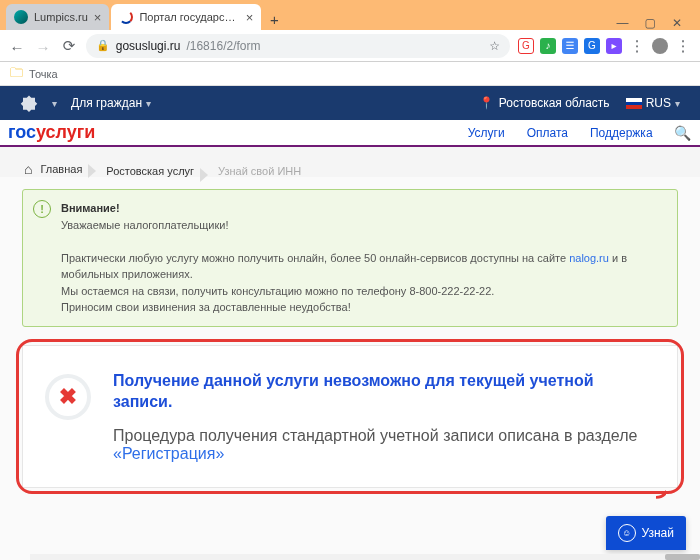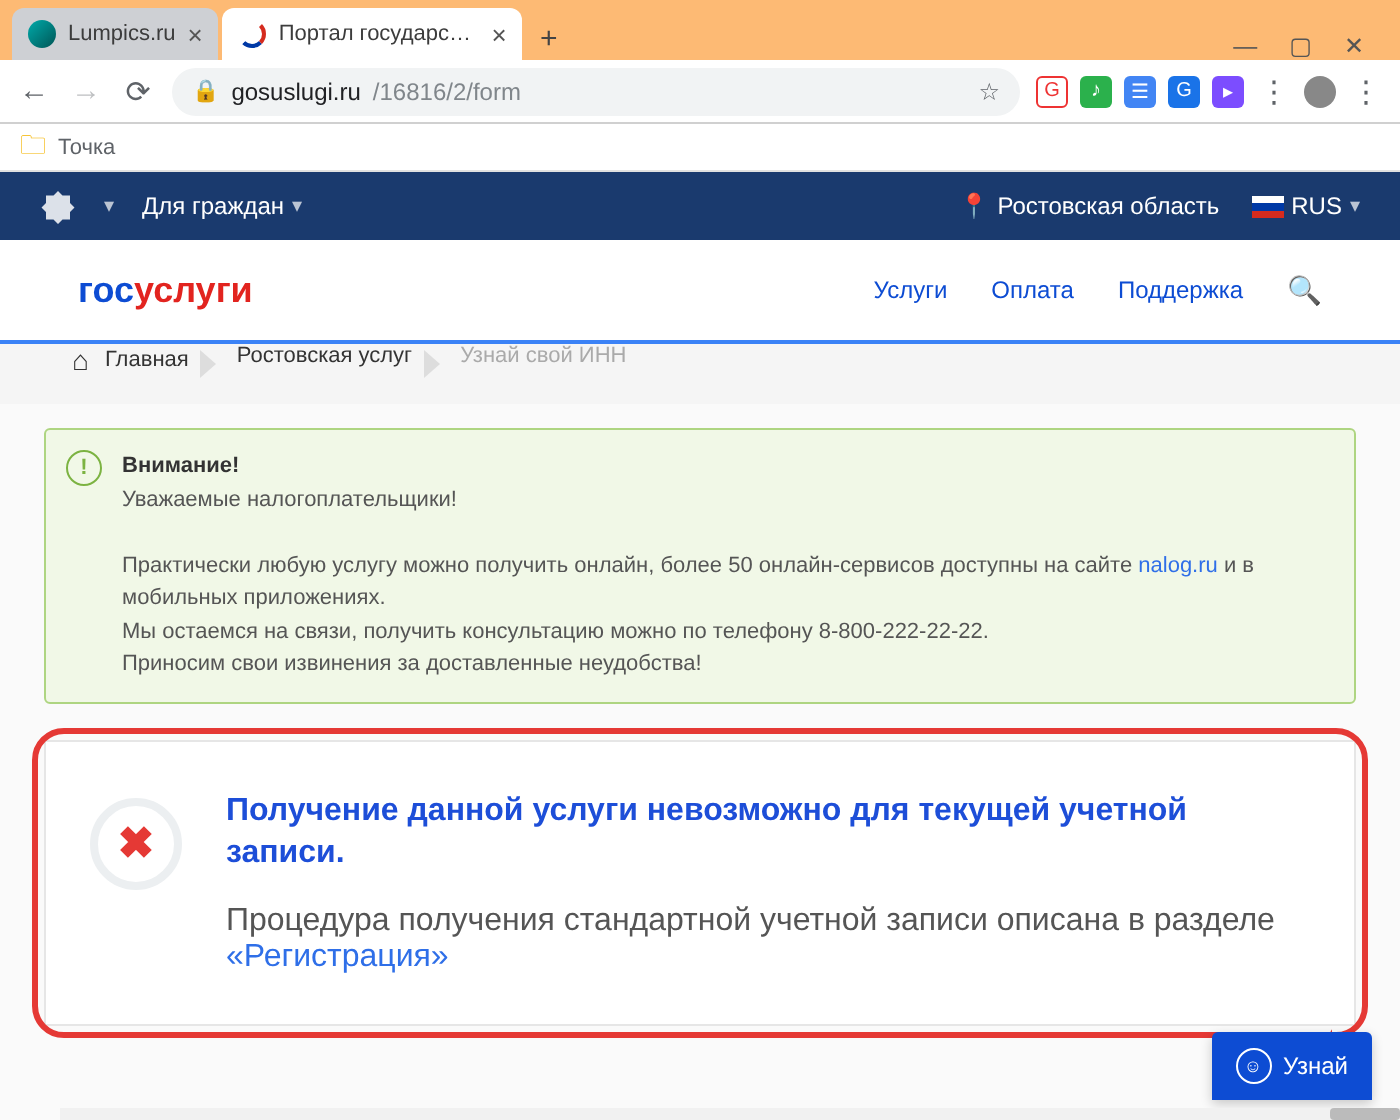--- a/index.html
+++ b/index.html
@@ -29,28 +29,28 @@
   .bk-folder { color:#f4b400; font-size:13px; }
   .page { height: calc(560px - 30px - 32px - 24px); overflow:hidden; background:#fafafa;}
   .topnav { background:#1a3a6e; color:#fff; display:flex; align-items:center; height:34px; padding:0 20px; font-size:12px; gap:14px;}
   .emblem { width:18px; height:18px; display:inline-flex; align-items:center; justify-content:center;}
   .emblem svg{width:18px;height:18px;}
   .dd { display:flex; align-items:center; gap:4px;}
   .dd .chev { font-size:10px; opacity:.7;}
   .topnav .right { margin-left:auto; display:flex; gap:16px; align-items:center;}
   .pin { font-size:12px;}
   .flag { width:16px; height:11px; display:inline-block; background:linear-gradient(#fff 33%,#0039a6 33% 66%,#d52b1e 66%); }
-  .header { background:#fff; display:flex; align-items:center; height:52px; padding:0 39px; border-bottom:2px solid #3b82f6;}
+  .header { background:#fff; display:flex; align-items:center; height:27px; padding:0 8px; border-bottom:2px solid #701a75;}
   .logo { font-weight:bold; font-size:18px; letter-spacing:0px;}
   .lg-b { color:#0d4cd3;}
   .lg-r { color:#e2241f;}
   .header-links { margin-left:auto; display:flex; gap:22px; align-items:center; font-size:12px;}
   .header-links a { color:#0d4cd3; text-decoration:none;}
   .search-ico { color:#0d4cd3; font-size:14px;}
-  .crumbs { background:#f5f5f5; display:flex; align-items:flex-start; height:30px; padding:0 36px; font-size:11px; color:#666; gap:10px;}
+  .crumbs { background:#f5f5f5; display:flex; align-items:flex-end; height:30px; padding:0 24px; font-size:11px; color:#666; gap:10px;}
   .crumb { display:flex; align-items:center; gap:4px; position:relative; padding-right:14px;}
   .crumb::after { content:""; position:absolute; right:0; top:3px; width:0; height:0; border-style:solid; border-width:7px 0 7px 8px; border-color:transparent transparent transparent #ddd;}
   .crumb:last-child::after{display:none;}
   .crumb.link { color:#333;}
   .crumb.home::before { content:"⌂"; font-size:14px; color:#333; margin-right:4px;}
   .content { padding: 12px 22px 0 22px;}
   .notice { background:#f1f8e7; border:1px solid #aed581; border-radius:3px; padding:10px 12px 10px 38px; font-size:11px; color:#555; line-height:1.5; position:relative;}
   .notice .excl { position:absolute; left:10px; top:10px; width:18px; height:18px; border:1.5px solid #7cb342; border-radius:50%; color:#7cb342; font-weight:bold; display:flex; align-items:center; justify-content:center; font-size:11px;}
   .notice b { color:#333;}
   .notice a { color:#2f6fe8; text-decoration:none;}

